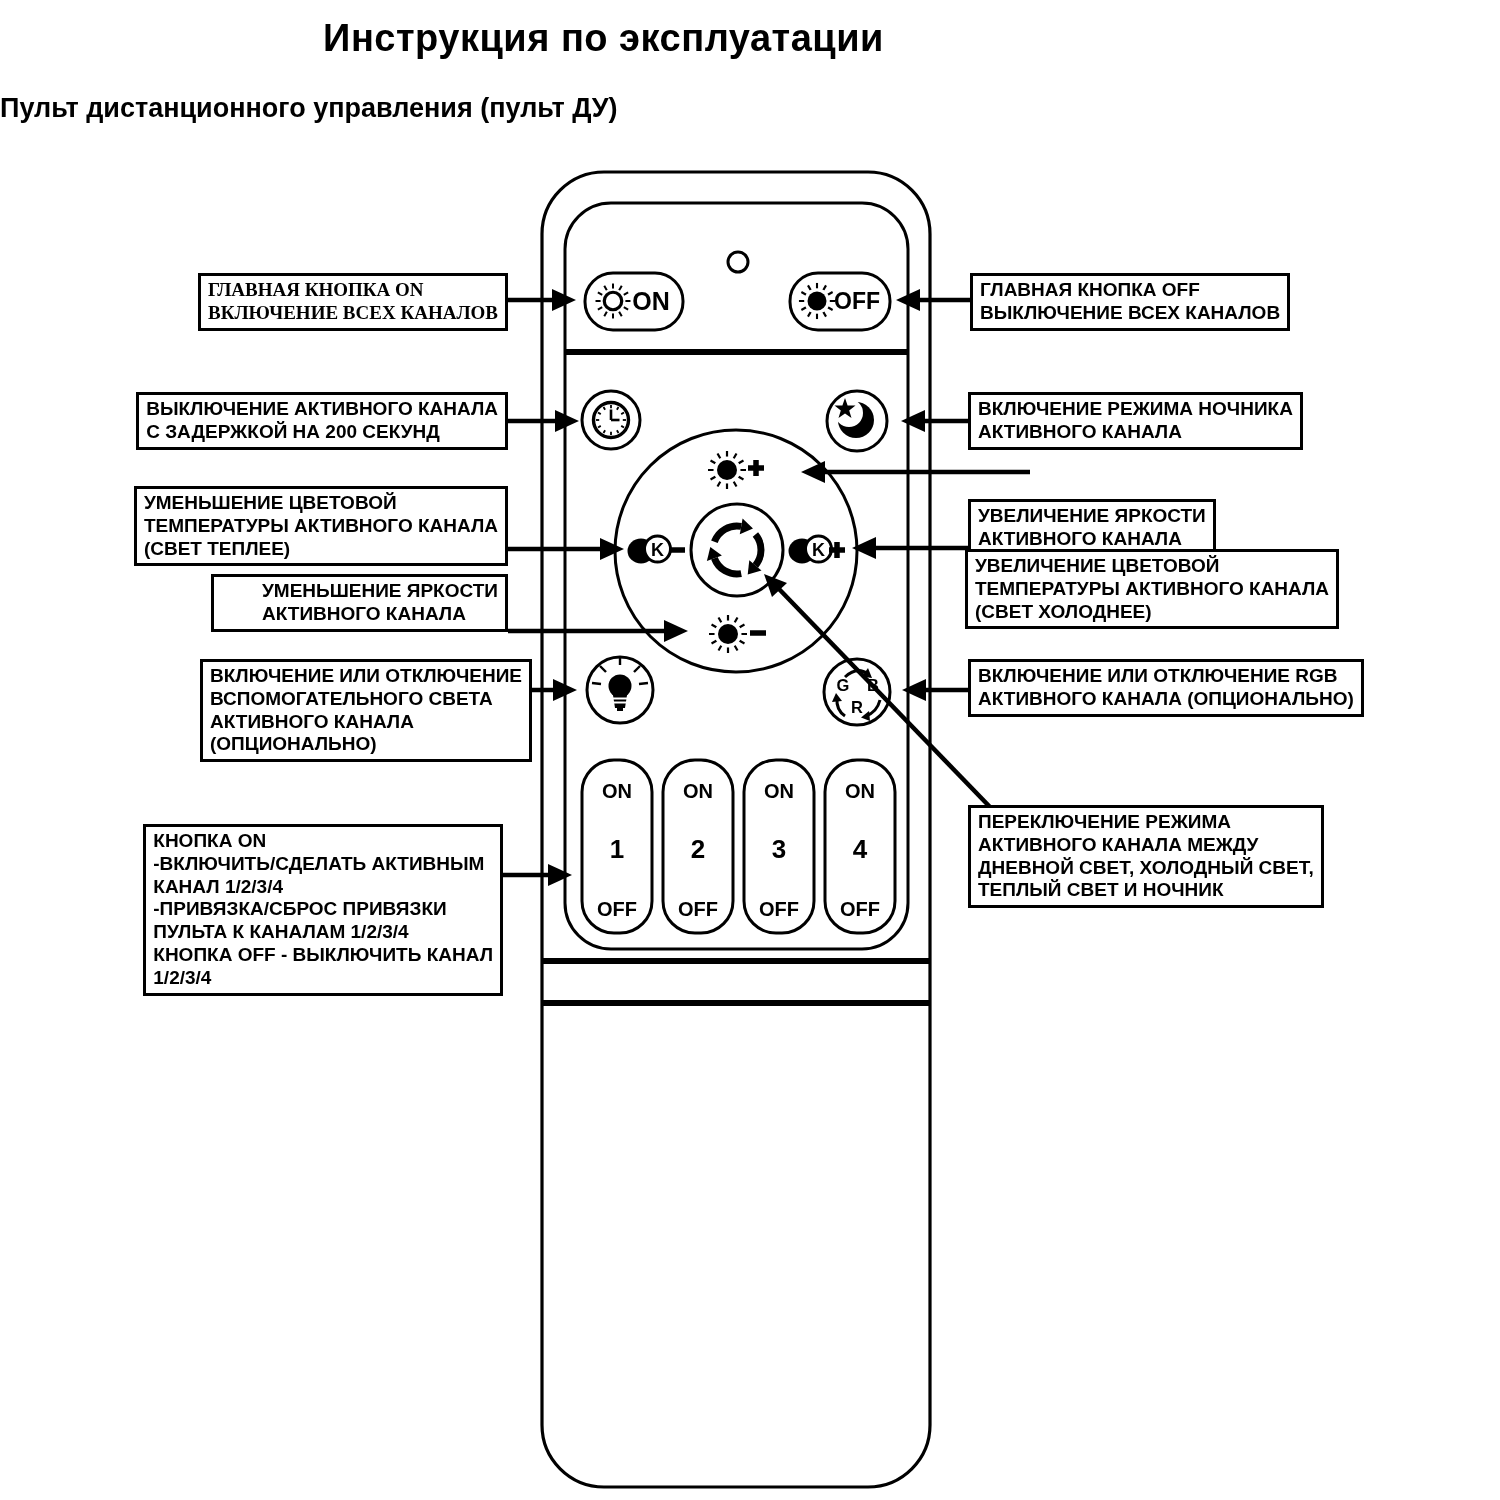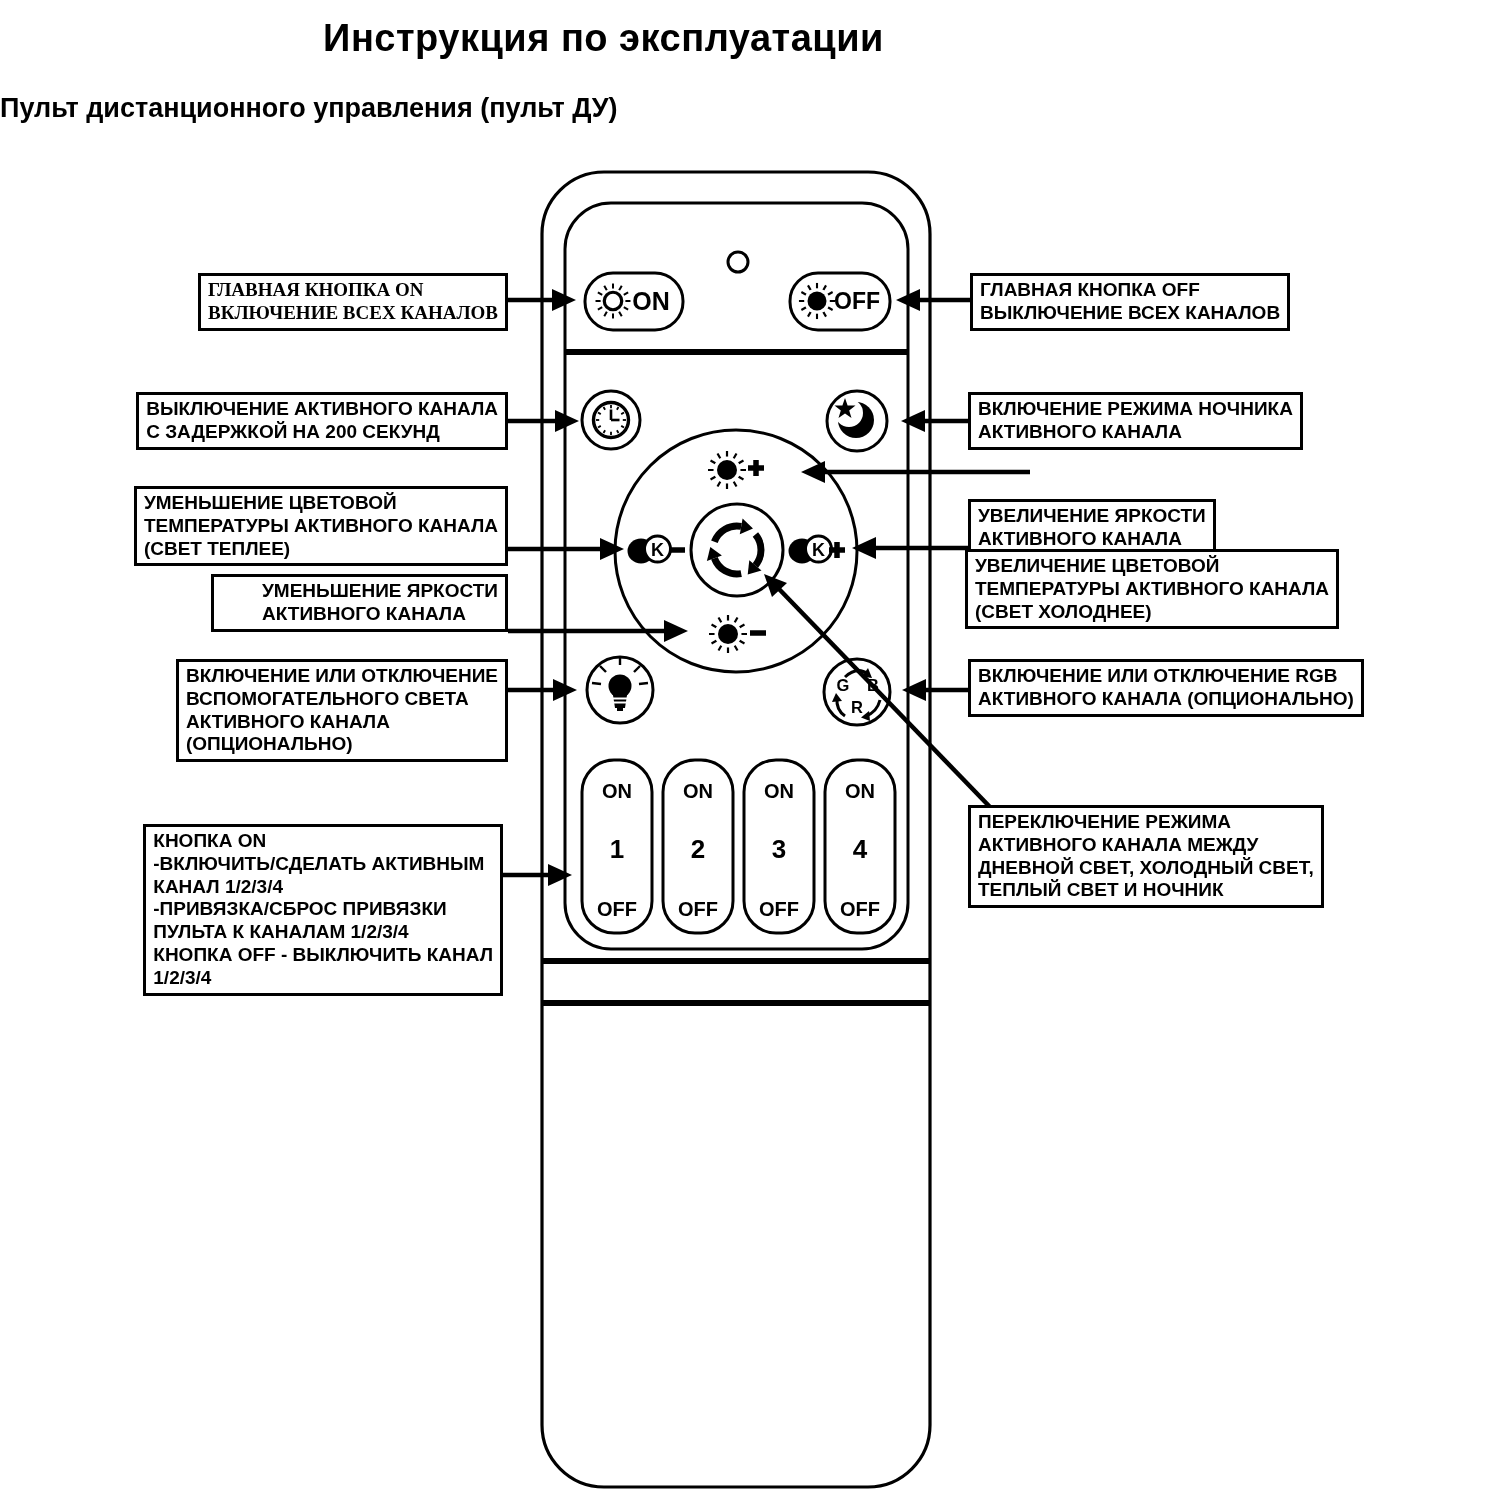--- a/index.html
+++ b/index.html
@@ -247,21 +247,21 @@
 
   <div class="callout" style="top:273px;right:992px;font-family:Liberation Serif, serif;">ГЛАВНАЯ КНОПКА ON
 ВКЛЮЧЕНИЕ ВСЕХ КАНАЛОВ</div>
   <div class="callout" style="top:392px;right:992px;">ВЫКЛЮЧЕНИЕ АКТИВНОГО КАНАЛА
 С ЗАДЕРЖКОЙ НА 200 СЕКУНД</div>
   <div class="callout" style="top:477px;right:992px;margin-top:9px;">УМЕНЬШЕНИЕ ЦВЕТОВОЙ
 ТЕМПЕРАТУРЫ АКТИВНОГО КАНАЛА
 (СВЕТ ТЕПЛЕЕ)</div>
   <div class="callout" style="top:574px;right:992px;padding-left:48px;">УМЕНЬШЕНИЕ ЯРКОСТИ
 АКТИВНОГО КАНАЛА</div>
-  <div class="callout" style="top:659px;right:992px;margin-left:10px;">ВКЛЮЧЕНИЕ ИЛИ ОТКЛЮЧЕНИЕ
+  <div class="callout" style="top:659px;right:968px;margin-left:10px;">ВКЛЮЧЕНИЕ ИЛИ ОТКЛЮЧЕНИЕ
 ВСПОМОГАТЕЛЬНОГО СВЕТА
 АКТИВНОГО КАНАЛА
 (ОПЦИОНАЛЬНО)</div>
   <div class="callout" style="top:824px;right:997px;">КНОПКА ON
 -ВКЛЮЧИТЬ/СДЕЛАТЬ АКТИВНЫМ
 КАНАЛ 1/2/3/4
 -ПРИВЯЗКА/СБРОС ПРИВЯЗКИ
 ПУЛЬТА К КАНАЛАМ 1/2/3/4
 КНОПКА OFF - ВЫКЛЮЧИТЬ КАНАЛ
 1/2/3/4</div>

